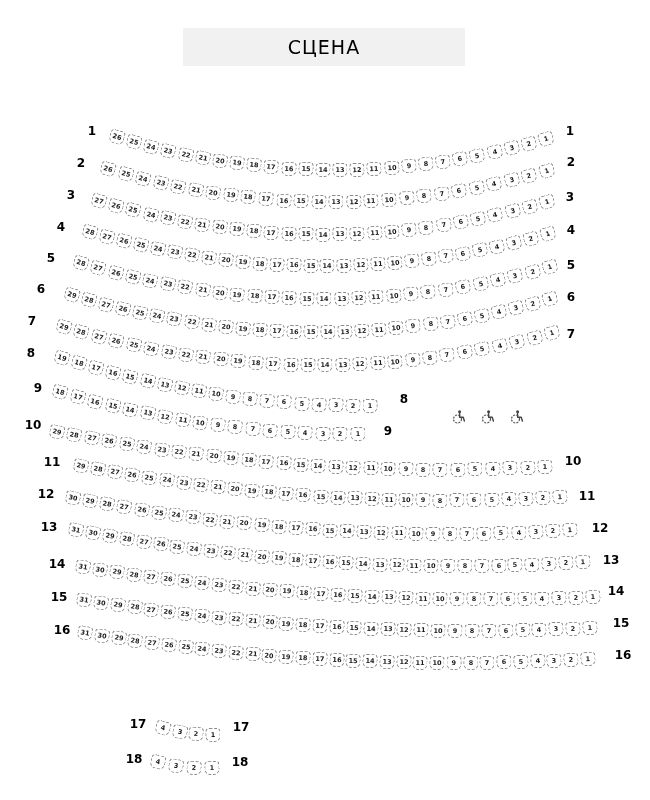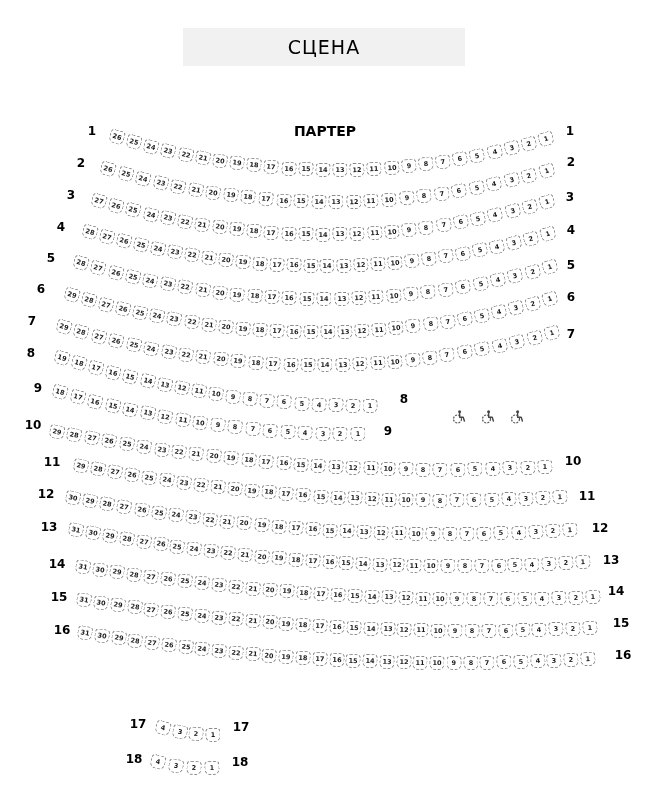--- a/index.html
+++ b/index.html
@@ -32,21 +32,20 @@
     display:flex;align-items:center;justify-content:center;cursor:pointer;
   }
 </style>
 </head>
 <body>
 
 <div class="canvas">
   <div class="stage">
     <span class="stage-label">СЦЕНА</span>
   </div>
-  <div class="section-title">ПАРТЕР</div>
   <div class="seat-map">
       <div class="row-label" style="left: 92px; top: 131px;">1</div>
       <div class="row-label" style="left: 570px; top: 131px;">1</div>
       <div class="seat" style="left: 117px; top: 137px; transform: translate(-50%, -50%) rotate(16.9deg); border-color: rgb(138, 138, 138); color: rgb(26, 26, 26);">26</div>
       <div class="seat" style="left: 134.16px; top: 141.995px; transform: translate(-50%, -50%) rotate(15.6deg); border-color: rgb(138, 138, 138); color: rgb(26, 26, 26);">25</div>
       <div class="seat" style="left: 151.32px; top: 146.581px; transform: translate(-50%, -50%) rotate(14.3deg); border-color: rgb(138, 138, 138); color: rgb(26, 26, 26);">24</div>
       <div class="seat" style="left: 168.48px; top: 150.757px; transform: translate(-50%, -50%) rotate(13deg); border-color: rgb(138, 138, 138); color: rgb(26, 26, 26);">23</div>
       <div class="seat" style="left: 185.64px; top: 154.523px; transform: translate(-50%, -50%) rotate(11.7deg); border-color: rgb(138, 138, 138); color: rgb(26, 26, 26);">22</div>
       <div class="seat" style="left: 202.8px; top: 157.88px; transform: translate(-50%, -50%) rotate(10.4deg); border-color: rgb(138, 138, 138); color: rgb(26, 26, 26);">21</div>
       <div class="seat" style="left: 219.96px; top: 160.827px; transform: translate(-50%, -50%) rotate(9.1deg); border-color: rgb(138, 138, 138); color: rgb(26, 26, 26);">20</div>

